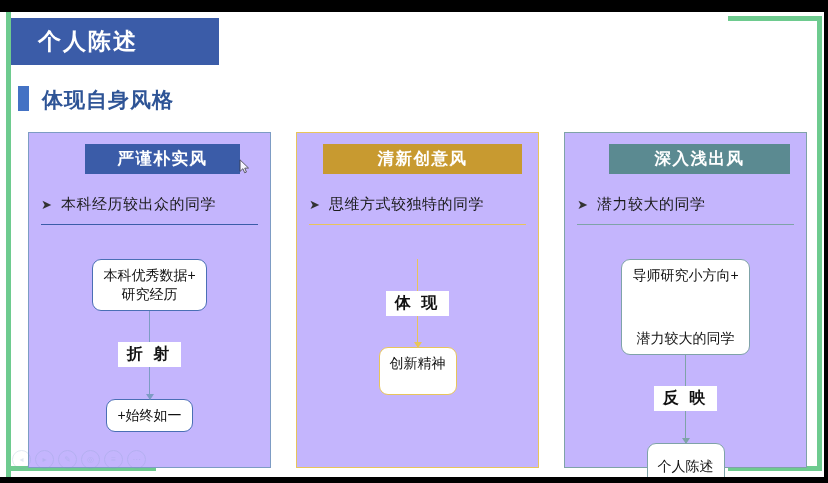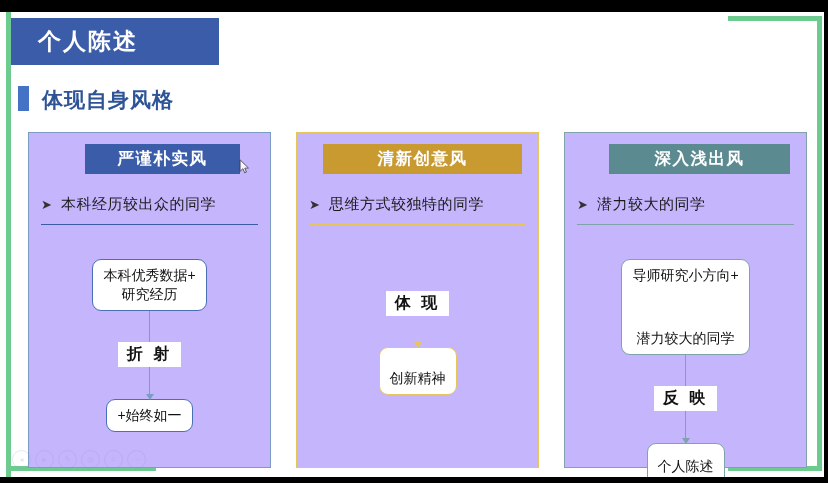--- a/index.html
+++ b/index.html
@@ -128,21 +128,21 @@
     <div class="bullet-row">
       <span class="arw">➤</span>
       <span class="btxt">思维方式较独特的同学</span>
     </div>
     <div class="divider" id="div1"></div>
     <div class="flow">
       <div class="conn c-gold" style="height:88px">
         <span class="lbl">体 现</span>
         <span class="arrowhead a-gold"></span>
       </div>
-      <div class="node n-gold" style="min-height:48px;justify-content:flex-end">
+      <div class="node n-gold" style="min-height:48px;justify-content:flex-start">
         <span class="ln">创新精神</span>
       </div>
     </div>
   </div>
 
   <div class="card" id="card2">
     <div class="cap" id="cap2">
       <span class="ct">深入浅出风</span>
     </div>
     <div class="bullet-row">

